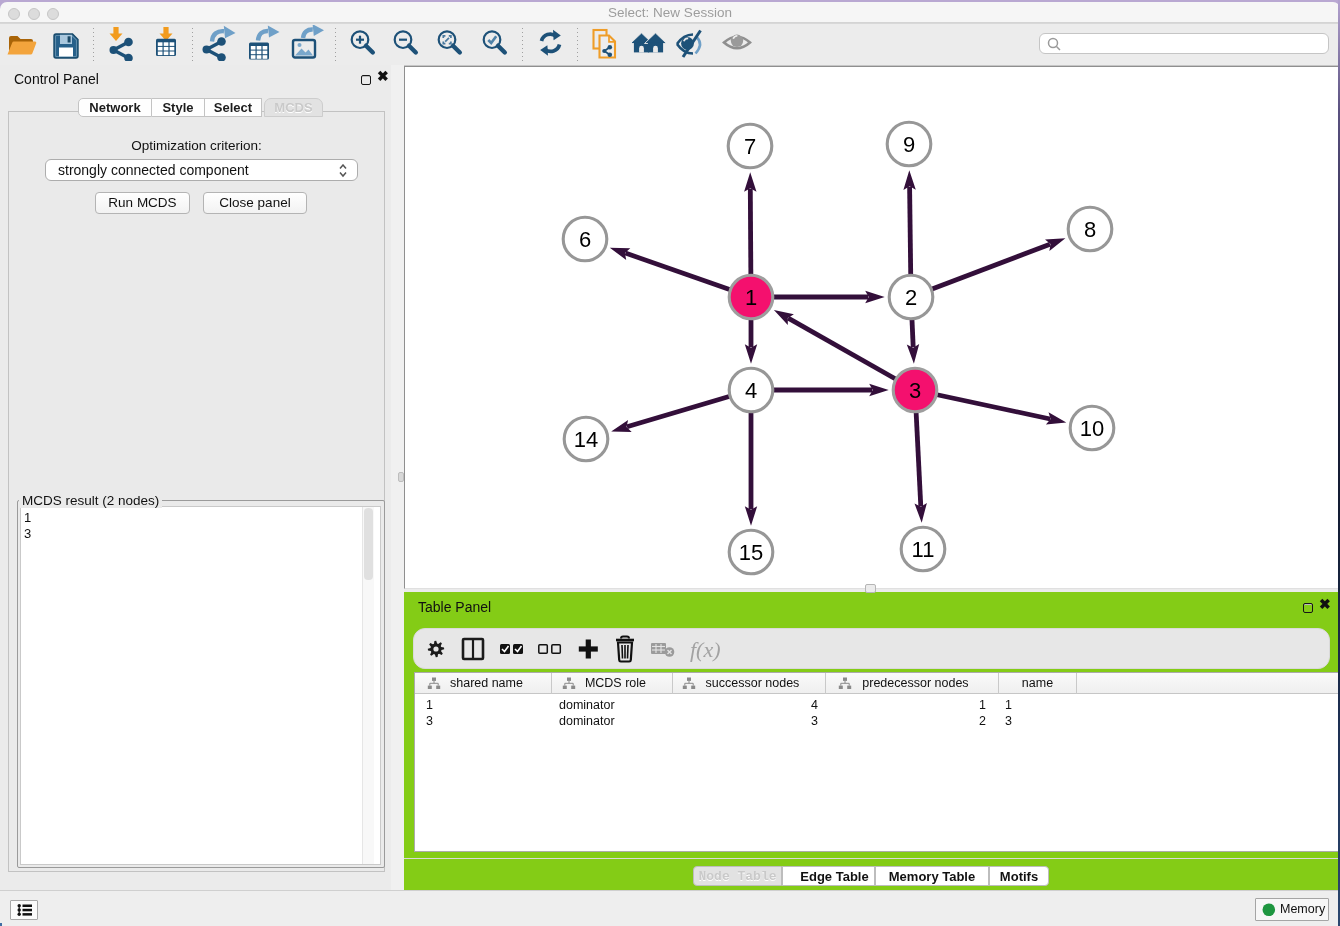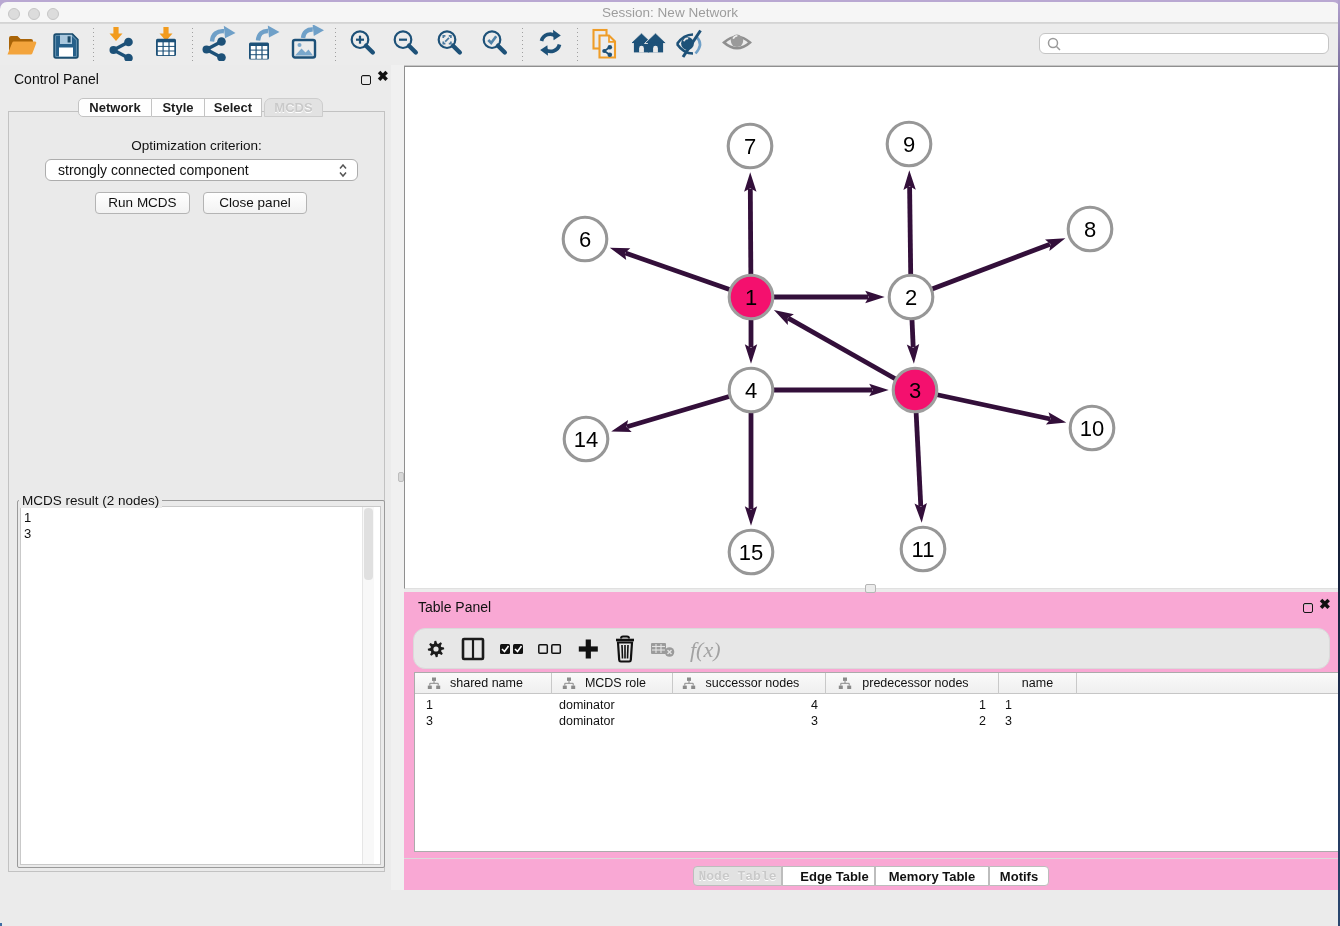--- a/index.html
+++ b/index.html
@@ -36,21 +36,21 @@
   .fsline{position:absolute;left:3px;font-size:13px;color:#111;}
   
   #vsplit{left:391px;top:65px;width:13px;height:825px;background:#f0f0f0;}
   #vthumb{position:absolute;left:7px;top:407px;width:6px;height:10px;background:#d8d8d8;border:1px solid #bdbdbd;box-sizing:border-box;border-radius:2px;}
   
   #netwin{left:404px;top:66px;width:936px;height:523px;background:#fff;border:1px solid #8f8f8f;border-bottom:1px solid #e0e0e0;box-sizing:border-box;}
   #nw-title{position:absolute;left:0;top:0;width:100%;height:21px;background:linear-gradient(#f7f7f7 0%,#e9e9e9 45%,#d8d8d8 100%);border-bottom:1px solid #969696;box-sizing:border-box;}
   #nw-text{position:absolute;top:2.5px;left:0;width:100%;text-align:center;font-size:13px;font-weight:bold;color:#111;}
   #nw-resize{left:865px;top:584px;width:11px;height:9px;background:#ececec;border:1px solid #b5b5b5;box-sizing:border-box;border-radius:2px;z-index:6;}
   
-  #tablepanel{left:404px;top:592px;width:936px;height:298px;background:#f9a8d4;}
+  #tablepanel{left:404px;top:592px;width:936px;height:298px;background:#84cc16;}
   #tp-title{position:absolute;left:14px;top:7px;font-size:14px;color:#111;}
   #tp-toolbar{position:absolute;left:9px;top:36px;width:917px;height:41px;background:#e7e7e7;border:1px solid #dadada;box-sizing:border-box;border-radius:12px;}
   #tbl{position:absolute;left:10px;top:80px;width:1044px;height:180px;background:#fff;border:1px solid #ababab;box-sizing:border-box;}
   #tbl-head{position:absolute;left:0;top:0;width:100%;height:21px;background:linear-gradient(#fafafa,#efefef);border-bottom:1px solid #c6c6c6;box-sizing:border-box;}
   .th{position:absolute;top:0;height:21px;border-right:1px solid #c9c9c9;box-sizing:border-box;font-size:12.5px;color:#111;text-align:center;line-height:20px;}
   .td{position:absolute;font-size:12.5px;color:#111;height:16px;line-height:16px;}
   .btab{position:absolute;top:274px;height:20px;background:#fff;border:1px solid #bdbdbd;box-sizing:border-box;font-size:13px;font-weight:bold;color:#111;text-align:center;line-height:19px;}
   .btabsel{background:#e2e2e2;color:#c9c9c9;text-shadow:0 1px 0 #fff;border-radius:4px 0 0 4px;}
   
   #statusbar{left:0;top:890px;width:1340px;height:36px;background:#eeeeee;border-top:1px solid #cfcfcf;box-sizing:border-box;}
@@ -62,21 +62,21 @@
 </head>
 <body>
 <div id="root">
   <div class="abs" id="deskstrip"></div>
   <div class="abs" id="rightstrip"></div>
   <div class="abs" id="blcorner"></div>
   <div class="abs" id="titlebar">
     <div class="tl" style="left:8px;"></div>
     <div class="tl" style="left:28px;"></div>
     <div class="tl" style="left:47px;"></div>
-    <div id="wintitle">Session: New Network</div>
+    <div id="wintitle">Select: New Session</div>
   </div>
   <div class="abs" id="toolbar">
     <div class="tsep" style="left:93px;"></div>
     <div class="tsep" style="left:192px;"></div>
     <div class="tsep" style="left:335px;"></div>
     <div class="tsep" style="left:522px;"></div>
     <div class="tsep" style="left:577px;"></div>
     <svg class="ticon" style="left:5px;top:6px;" width="34" height="36" viewBox="0 0 34 36">
         <path d="M4,23 L4,9 Q4,7 6,7 L12.5,7 L15.5,10 L26,10 Q28,10 28,12 L28,14 L8,14 Z" fill="#a96408"></path>
         <path d="M2.5,25.5 L7.2,13.7 Q7.6,12.6 8.8,12.6 L30,12.6 Q31.8,12.6 31.2,14.3 L27.3,24.4 Q26.9,25.5 25.7,25.5 Z" fill="#f3a43c"></path>
@@ -390,13 +390,34 @@
       <div class="td" style="left:411px;top:40px;width:160px;text-align:right;">2</div>
       <div class="td" style="left:590px;top:40px;">3</div>
     </div>
     <div style="position:absolute;left:0;top:266px;width:936px;height:0;border-top:1px solid #dadada;"></div>
     <div class="btab btabsel" style="left:289px;width:89px;font-family:Liberation Mono, monospace;">Node Table</div>
     <div class="btab" style="left:378px;width:93px;padding-left:12px;">Edge Table</div>
     <div class="btab" style="left:471px;width:114px;">Memory Table</div>
     <div class="btab" style="left:585px;width:60px;border-radius:0 4px 4px 0;">Motifs</div>
   </div>
 
+  <div class="abs" id="statusbar">
+    <div id="listbtn">
+        <svg width="26" height="18" style="position:absolute;left:0;top:0;">
+          <line x1="8.2" y1="4" x2="8.2" y2="14" stroke="#111" stroke-width="1"></line>
+          <g fill="#111">
+            <circle cx="8.2" cy="4.7" r="1.7"></circle>
+            <circle cx="8.2" cy="9" r="1.7"></circle>
+            <circle cx="8.2" cy="13.3" r="1.7"></circle>
+            <rect x="11.5" y="3.5" width="9.5" height="2.5"></rect>
+            <rect x="11.5" y="7.8" width="9.5" height="2.5"></rect>
+            <rect x="11.5" y="12.1" width="9.5" height="2.5"></rect>
+          </g>
+        </svg>
+      </div>
+    <div id="membtn">
+        <svg width="14" height="14" style="position:absolute;left:6px;top:4px;">
+          <circle cx="6.8" cy="6.8" r="6.3" fill="#1e9640"></circle>
+        </svg>
+        <span style="position:absolute;left:24px;top:3px;">Memory</span>
+      </div>
+  </div>
 </div>
 
 </body></html>

